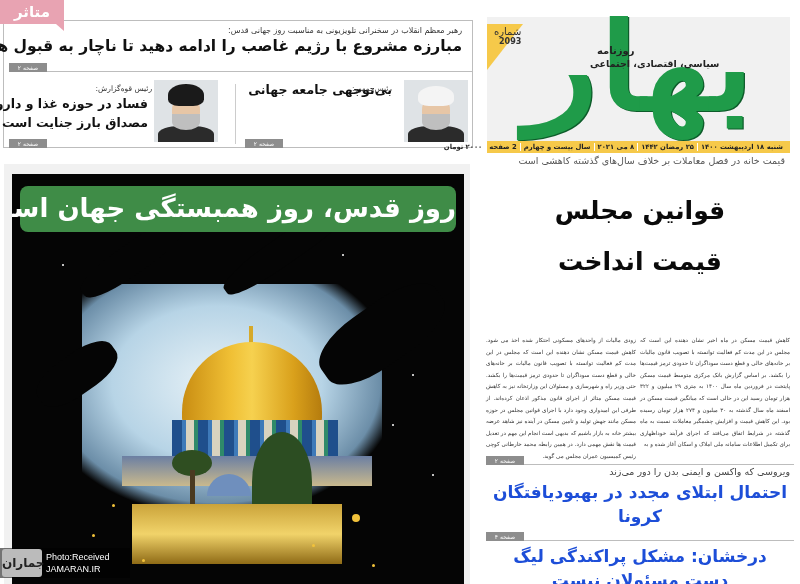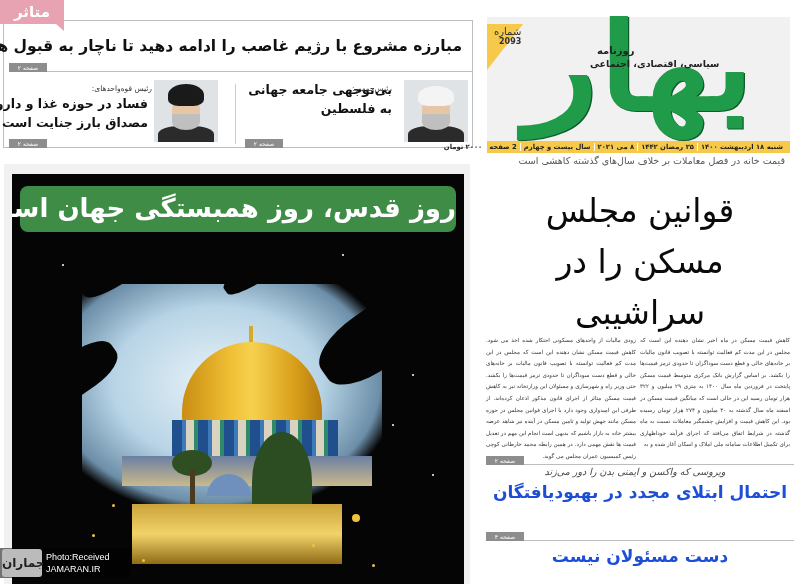--- a/index.html
+++ b/index.html
@@ -36,21 +36,21 @@
     line-height: 150px; letter-spacing: -4px; font-family: "DejaVu Serif", serif; text-shadow: 1px 1px 0 #0d5c2a; transform: scaleX(1.25); }
   .tagline1 { position: absolute; left: 597px; top: 45px; font-size: 10px; font-weight: bold; color: #222; }
   .tagline2 { position: absolute; left: 590px; top: 58px; font-size: 9.5px; font-weight: bold; color: #222; }
   .date-bar { position: absolute; left: 487px; top: 141px; width: 303px; height: 12px; background: #f6c94a; font-size: 6.8px; font-weight: bold; color: #222;
     display: flex; direction: rtl; align-items: center; padding: 0 4px; gap: 0; white-space: nowrap; }
   .date-bar span { padding: 0 3px; border-left: 1px solid #fff; }
   .date-bar span:last-child { border-left: none; }
 
   
   .main-kicker { position: absolute; right: 15px; top: 155px; font-size: 9.5px; color: #555; white-space: nowrap; }
-  .main-headline { position: absolute; right: 10px; top: 185px; width: 300px; text-align: center; font-size: 33px; font-weight: normal; line-height: 51px; color: #0a0a0a; font-family: "DejaVu Sans", sans-serif; letter-spacing: -0.5px; }
+  .main-headline { position: absolute; right: 10px; top: 185px; width: 300px; text-align: center; font-size: 25px; font-weight: bold; line-height: 51px; color: #0a0a0a; font-family: "DejaVu Sans", sans-serif; letter-spacing: -0.5px; }
   .body-col { position: absolute; width: 150px; font-size: 5.6px; line-height: 11.6px; color: #333; text-align: justify; }
 
   
   .poster-frame { position: absolute; left: 4px; top: 164px; width: 466px; height: 420px; background: #f1f1f1; }
   .poster { position: absolute; left: 12px; top: 174px; width: 452px; height: 410px; background: #050505; overflow: hidden; }
   .poster-banner { position: absolute; left: 8px; top: 12px; width: 436px; height: 46px; background: #3f8c47; border-radius: 8px; color: #fff; font-size: 26px; font-weight: bold;
     text-align: center; line-height: 44px; white-space: nowrap; letter-spacing: -0.5px; }
   .sky { position: absolute; left: 70px; top: 110px; width: 300px; height: 220px; background: radial-gradient(ellipse at 45% 45%, #e8f2f7 0%, #b7d4e6 45%, #6c8ea8 70%, rgba(5,5,5,0) 78%); }
   .splash { position: absolute; background: #050505; transform: rotate(-35deg); border-radius: 40%; }
   .dome { position: absolute; left: 170px; top: 168px; width: 140px; height: 80px; border-radius: 70px 70px 4px 4px;
@@ -65,57 +65,57 @@
   .wall { position: absolute; left: 120px; top: 330px; width: 210px; height: 60px; background: linear-gradient(#caa33a, #f1d36a 50%, #8f6b16); }
   .sparkle { position: absolute; width: 3px; height: 3px; border-radius: 50%; background: #f2c23b; }
   .sparkle.w { background: #ffffff; width: 2px; height: 2px; }
 
   .watermark { position: absolute; left: 0; top: 548px; width: 130px; height: 30px; background: rgba(0,0,0,0.55); color: #fff; font-family: "Liberation Sans", sans-serif; direction: ltr; }
   .wm-logo { position: absolute; left: 2px; top: 1px; width: 40px; height: 28px; background: #bbb; border-radius: 3px; color: #222; font-size: 12px; font-weight: bold; text-align: center; line-height: 28px; font-family: "DejaVu Sans", sans-serif; }
   .wm-l1 { position: absolute; left: 46px; top: 4px; font-size: 9px; }
   .wm-l2 { position: absolute; left: 46px; top: 16px; font-size: 9px; }
 
   
-  .story-kicker { position: absolute; right: 0; width: 310px; text-align: center; font-size: 9.5px; color: #444; font-style: italic; }
+  .story-kicker { position: absolute; right: 0; width: 310px; text-align: right; font-size: 9.5px; color: #444; }
   .story-headline { position: absolute; right: 0; width: 320px; text-align: center; font-size: 17px; font-weight: bold; line-height: 24px; color: #1d4ed8; white-space: nowrap; }
 </style>
 </head>
 <body>
 
 <div class="jar-box">
+  <div class="lead-kicker">رهبر معظم انقلاب در سخنرانی تلویزیونی به مناسبت روز جهانی قدس:</div>
   <div class="lead-headline">مبارزه مشروع با رژیم غاصب را ادامه دهید تا ناچار به قبول همه‌پرسی شود</div>
   <div class="page-tag" style="left:5px; top:42px;">صفحه ۲</div>
   <div class="page-line" style="left:43px; top:50px; width:426px;"></div>
 </div>
 <div class="jar-tag">متاثر</div>
 
 <div class="sub-box">
 
   <div class="portrait" style="right:4px; top:4px;">
     <div class="robe"></div>
       <div class="head"></div>
       <div class="turban-white"></div>
       <div class="beard-grey"></div>
   </div>
   <div class="sub-kicker" style="right:80px; top:8px;margin-left:20px;">رئیس‌جمهور:</div>
   <div class="sub-headline" style="right:80px; top:4px;">
     <div>بی‌توجهی جامعه جهانی</div>
-    <div>به فلسطین</div>
   </div>
   <div class="page-tag" style="left:241px; top:63px;">صفحه ۲</div>
 
   <div class="sub-col-divider"></div>
 
   <div class="portrait" style="left:150px; top:4px;">
     <div class="robe"></div>
       <div class="head"></div>
       <div class="beard-grey"></div>
       <div class="turban-black"></div>
   </div>
-  <div class="sub-kicker" style="right:320px; top:8px;">رئیس قوه‌واحدهای:</div>
+  <div class="sub-kicker" style="right:320px; top:8px;">رئیس قوه‌گزارش:</div>
   <div class="sub-headline" style="right:324px; top:18px;">
     <div>فساد در حوزه غذا و دارو</div>
     <div>مصداق بارز جنایت است</div>
   </div>
   <div class="page-tag" style="left:5px; top:63px;">صفحه ۲</div>
 </div>
 
 <div class="masthead"></div>
 <div class="logo-text">بهار</div>
 <div class="issue-flag"></div>
@@ -128,34 +128,36 @@
   <span>۲۵ رمضان ۱۴۴۲</span>
   <span>۸ می ۲۰۲۱</span>
   <span>سال بیست و چهارم</span>
   <span>2 صفحه</span>
   <span>۲۰۰۰ تومان</span>
 </div>
 
 <div class="main-kicker">قیمت خانه در فصل معاملات بر خلاف سال‌های گذشته کاهشی است</div>
 <div class="main-headline">
   <div>قوانین مجلس</div>
-  <div>مسکن را در سراشیبی</div>
+  <div>قیمت انداخت</div>
 </div>
 <div class="body-col" style="left:640px; top:335px;">کاهش قیمت مسکن در ماه اخیر نشان دهنده این است که مجلس در این مدت کم فعالیت توانسته با تصویب قانون مالیات بر خانه‌های خالی و قطع دست سوداگران تا حدودی ترمز قیمت‌ها را بکشد. بر اساس گزارش بانک مرکزی متوسط قیمت مسکن پایتخت در فروردین ماه سال ۱۴۰۰ به متری ۲۹ میلیون و ۳۲۲ هزار تومان رسید این در حالی است که میانگین قیمت مسکن در اسفند ماه سال گذشته به ۳۰ میلیون و ۲۷۴ هزار تومان رسیده بود. این کاهش قیمت و افزایش چشمگیر معاملات نسبت به ماه گذشته در شرایط اتفاق می‌افتد که اجرای فرآیند خوداظهاری برای تکمیل اطلاعات سامانه ملی املاک و اسکان آغاز شده و به</div>
 <div class="body-col" style="left:486px; top:335px;">زودی مالیات از واحدهای مسکونی احتکار شده اخذ می شود. کاهش قیمت مسکن نشان دهنده این است که مجلس در این مدت کم فعالیت توانسته با تصویب قانون مالیات بر خانه‌های خالی و قطع دست سوداگران تا حدودی ترمز قیمت‌ها را بکشد. حتی وزیر راه و شهرسازی و مسئولان این وزارتخانه نیز به کاهش قیمت مسکن متاثر از اجرای قانون مذکور اذعان کرده‌اند. از طرفی این امیدواری وجود دارد با اجرای قوانین مجلس در حوزه مسکن مانند جهش تولید و تامین مسکن در آینده نیز شاهد عرضه بیشتر خانه به بازار باشیم که بدیهی است انجام این مهم در تعدیل قیمت ها نقش مهمی دارد. در همین رابطه محمد خارطانی کوچی رئیس کمیسیون عمران مجلس می گوید.</div>
 <div class="page-tag" style="left:486px; top:456px;">صفحه ۲</div>
 <div class="page-line" style="left:524px; top:464px; width:270px;"></div>
 
 <div class="story-kicker" style="top:466px; right:10px;">ویروسی که واکسن و ایمنی بدن را دور می‌زند</div>
 <div class="story-headline" style="top:480px; right:0;">
   <div>احتمال ابتلای مجدد در بهبودیافتگان</div>
+  <div>کرونا</div>
 </div>
 <div class="page-tag" style="left:486px; top:532px;">صفحه ۴</div>
 <div class="page-line" style="left:524px; top:540px; width:270px;"></div>
 <div class="story-headline" style="top:544px; right:0;">
+  <div>درخشان: مشکل پراکندگی لیگ</div>
   <div>دست مسئولان نیست</div>
 </div>
 
 <div class="poster-frame"></div>
 <div class="poster">
   <div class="sky"></div>
   <div class="splash" style="left:60px; top:70px; width:120px; height:30px;"></div>
   <div class="splash" style="left:200px; top:60px; width:150px; height:28px;"></div>
   <div class="splash" style="left:300px; top:130px; width:140px; height:60px;"></div>
   <div class="splash" style="left:20px; top:180px; width:90px; height:40px;"></div>

